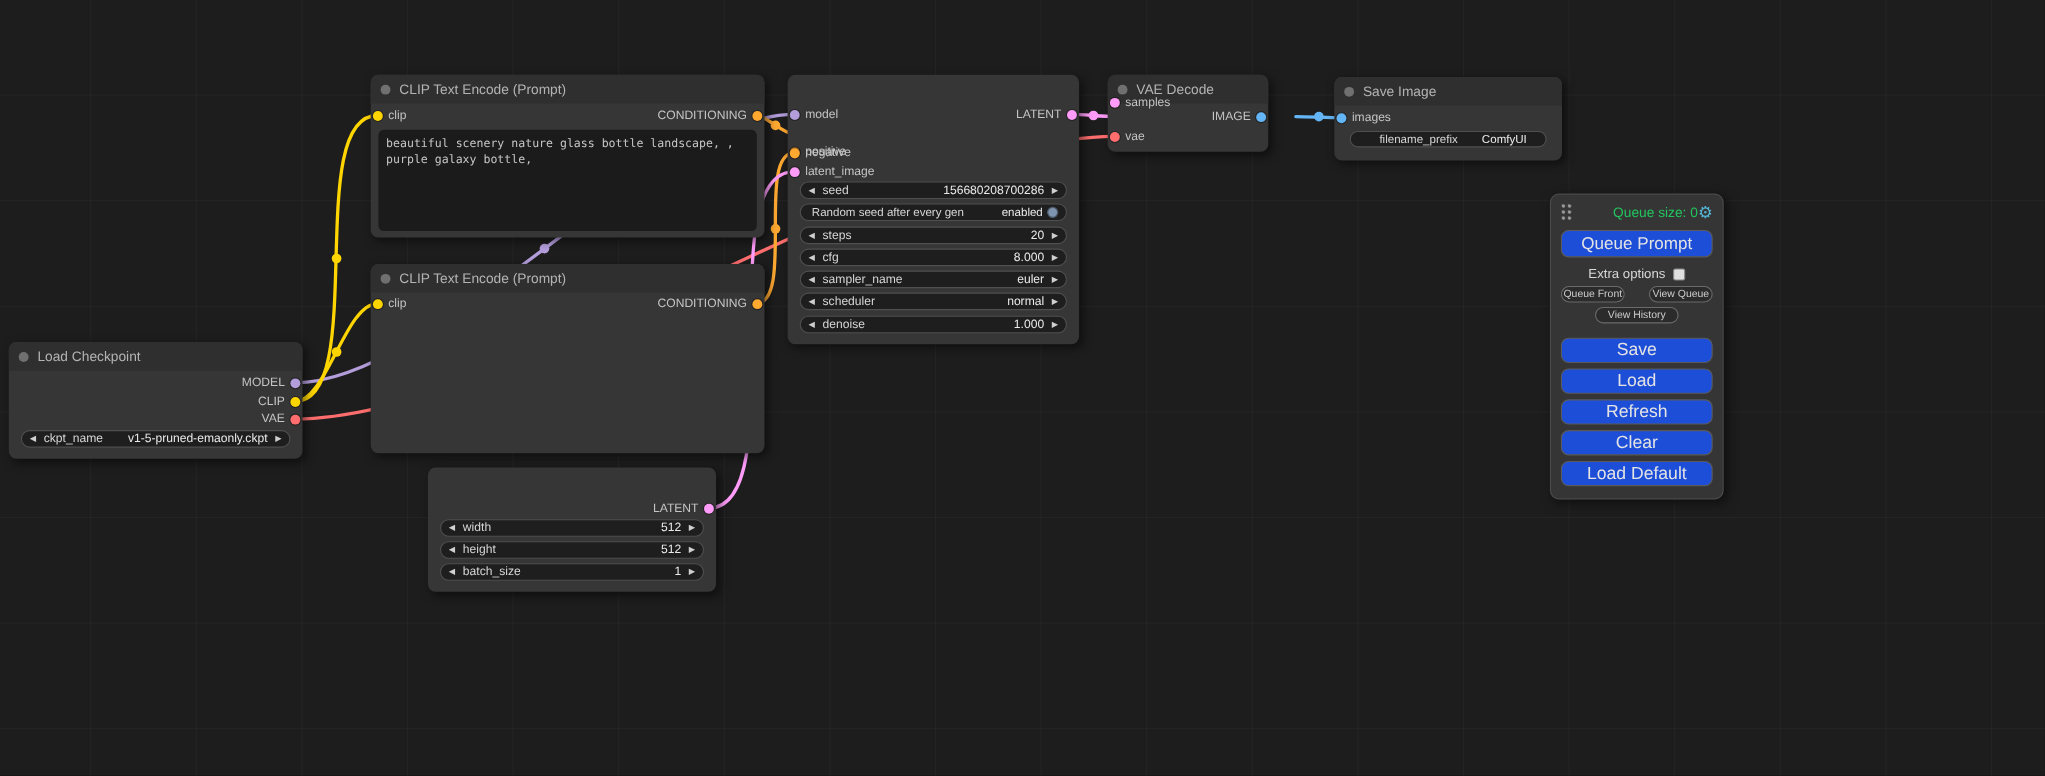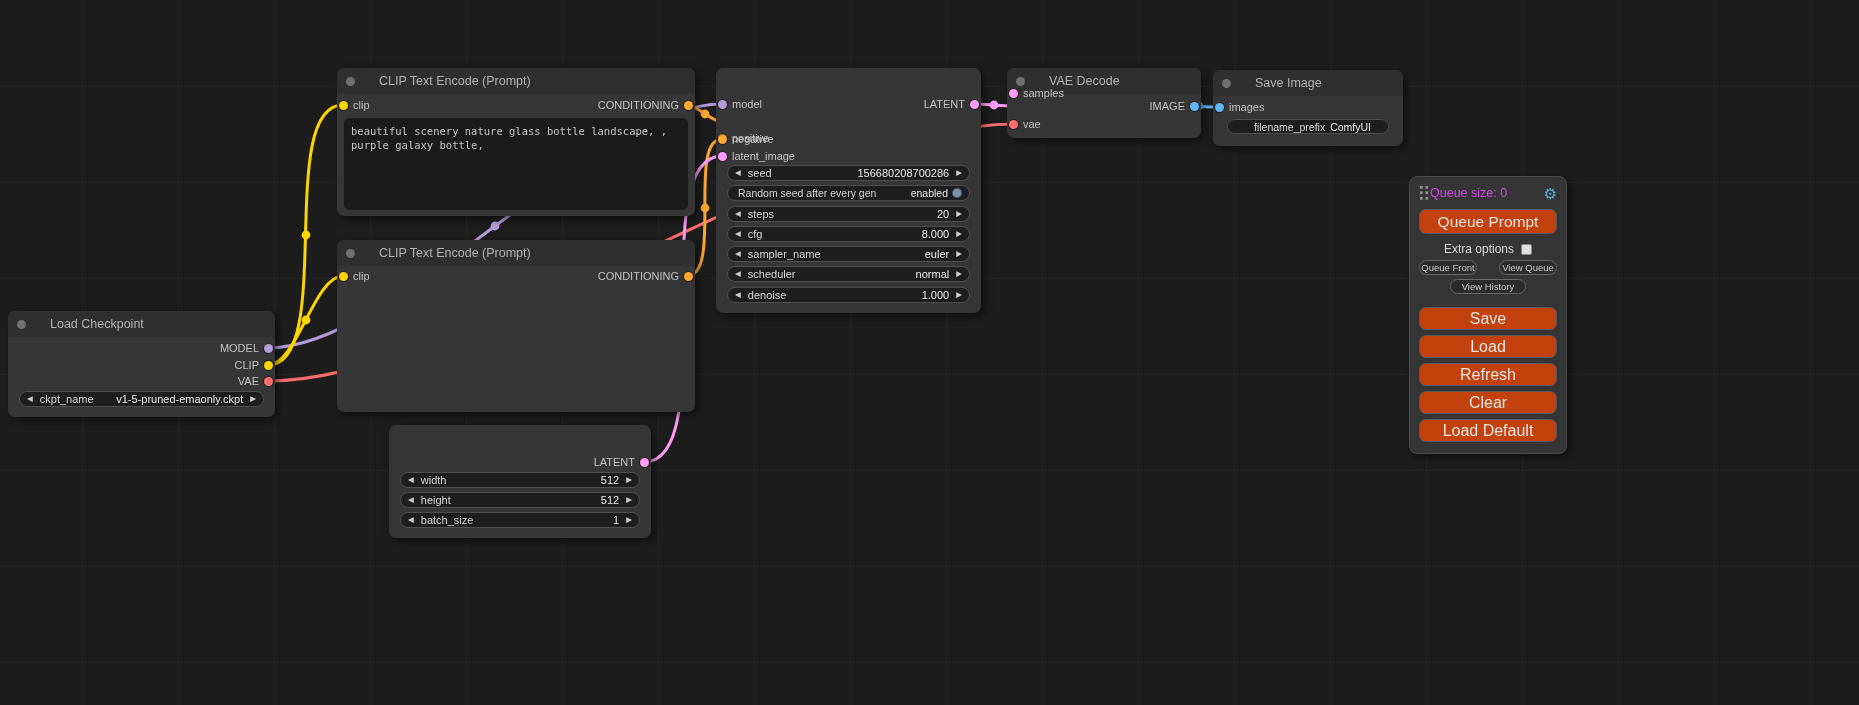--- a/index.html
+++ b/index.html
@@ -10,21 +10,21 @@
       linear-gradient(rgba(255,255,255,0.030) 1px,transparent 1px),
       linear-gradient(90deg,rgba(255,255,255,0.030) 1px,transparent 1px);
     background-size:96px 96px;
     background-position:-14px -10px;
   }
   #wires{position:absolute;left:0;top:0;z-index:1;}
   .wire{fill:none;stroke-width:3;stroke-linecap:round;}
 
   .node{position:absolute;z-index:2;background:#363636;border-radius:7px;
     box-shadow:3px 3px 9px rgba(0,0,0,.5);color:#c9c9c9;}
-  .node-title{height:26px;display:flex;align-items:center;gap:24px;padding:0 9px;
+  .node-title{height:26px;display:flex;align-items:center;gap:8px;padding:0 9px;
     background:#2f2f2f;border-radius:7px 7px 0 0;}
   .title-dot{width:9px;height:9px;border-radius:50%;background:#707070;flex:0 0 auto;}
   .title-text{font-size:12.5px;color:#b3b3b3;white-space:nowrap;overflow:hidden;}
 
   .slot{position:absolute;display:flex;align-items:center;gap:5px;height:14px;
     font-size:11px;color:#c4c4c4;white-space:nowrap;}
   .slot.in{left:2px;}
   .slot.out{right:2px;}
   .port{width:9px;height:9px;border-radius:50%;flex:0 0 auto;
     box-shadow:0 0 0 1px rgba(0,0,0,.35);}
@@ -46,24 +46,24 @@
     font-family:"DejaVu Sans Mono",monospace;font-size:10.5px;line-height:1.35;
     padding:6px 7px;resize:none;outline:none;overflow:hidden;}
 
   .menu{position:absolute;left:1409px;top:176px;width:158px;z-index:3;box-sizing:border-box;
     background:#353535;border:1px solid #4b4b4b;border-radius:8px;
     box-shadow:3px 3px 10px rgba(0,0,0,.5);padding:7px 9px 11px;color:#cfcfcf;}
   .menu-header{display:flex;align-items:center;height:18px;}
   .drag-handle{width:11px;height:16px;cursor:grab;
     background-image:radial-gradient(circle at 2.2px 2.2px,#969696 1.4px,transparent 1.7px);
     background-size:5.5px 5.5px;}
-  .queue-size{flex:1;text-align:left;font-size:12.5px;color:#d946ef;}
+  .queue-size{flex:1;text-align:right;font-size:12.5px;color:#22c55e;}
   .gear{font-size:15px;line-height:1;cursor:pointer;}
 
-  .btn{display:block;width:100%;box-sizing:border-box;background:#c2410c;
+  .btn{display:block;width:100%;box-sizing:border-box;background:#1d4ed8;
     border:1px solid #5a5a5a;border-radius:7px;color:#e4e4e4;
     font-family:"Liberation Sans",sans-serif;cursor:pointer;}
   .btn.queue-prompt{height:25px;font-size:15.5px;margin-top:7px;}
   .extra-row{display:flex;align-items:center;justify-content:center;gap:7px;
     margin-top:8px;font-size:12px;color:#d8d8d8;}
   .checkbox{width:11px;height:11px;background:#e0e0e0;border:1px solid #8a8a8a;
     border-radius:2px;box-sizing:border-box;cursor:pointer;}
   .small-row{display:flex;gap:22px;margin-top:4px;}
   .small-row.center{justify-content:center;}
   .btn.small{flex:1;height:15px;font-size:9.5px;border-radius:9px;padding:0;
@@ -238,40 +238,40 @@
       <span class="arrow">▶</span>
     </div>
     <div class="widget" style="top:219px">
       <span class="arrow">◀</span>
       <span class="wname">denoise</span>
       <span class="wvalue">1.000</span>
       <span class="arrow">▶</span>
     </div>
   </div>
 
-  <div class="node" style="left:1007px;top:68px;width:194px;height:70px">
+  <div class="node" style="left:1007px;top:68px;width:146px;height:70px">
     <div class="node-title">
       <span class="title-dot"></span>
       <span class="title-text">VAE Decode</span>
     </div>
     <div class="slot in" style="top:18px">
       <span class="port" style="background-color: rgb(255, 156, 249);"></span>
       <span>samples</span>
     </div>
     <div class="slot in" style="top:49px">
       <span class="port" style="background-color: rgb(255, 110, 110);"></span>
       <span>vae</span>
     </div>
     <div class="slot out" style="top:31px">
       <span>IMAGE</span>
       <span class="port" style="background-color: rgb(100, 181, 246);"></span>
     </div>
   </div>
 
-  <div class="node" style="left:1213px;top:70px;width:190px;height:76px">
+  <div class="node" style="left:1213px;top:70px;width:207px;height:76px">
     <div class="node-title">
       <span class="title-dot"></span>
       <span class="title-text">Save Image</span>
     </div>
     <div class="slot in" style="top:30px">
       <span class="port" style="background-color: rgb(100, 181, 246);"></span>
       <span>images</span>
     </div>
     <div class="widget" style="top:49px;left:14px;right:14px;height:15px;font-size:10.5px">
       <span class="wname" style="margin-left:19px">filename_prefix</span>

